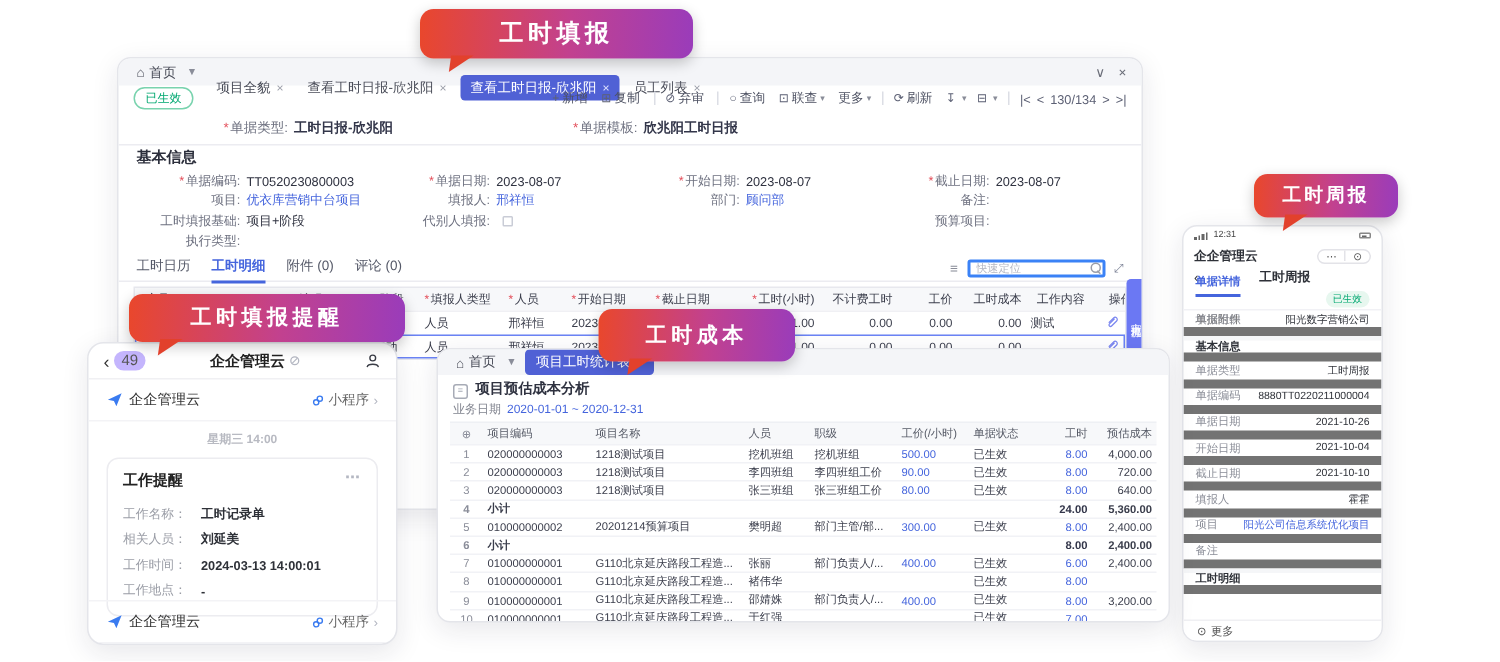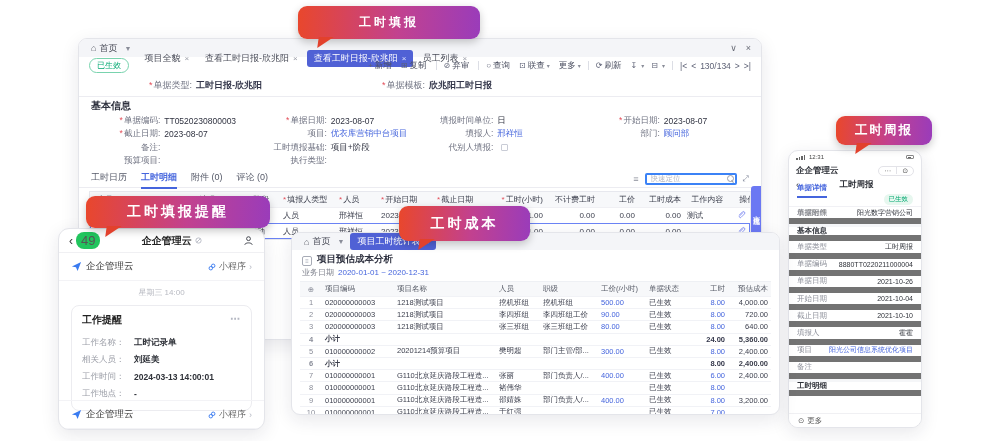--- a/index.html
+++ b/index.html
@@ -5,21 +5,21 @@
   * { margin:0; padding:0; box-sizing:border-box; }
   body { font-family:"Liberation Sans","DejaVu Sans",sans-serif; background:#fff; }
   .stage { position:relative; width:1000px; height:441px; background:#fff; overflow:hidden; }
 
   
   .banner { position:absolute; z-index:30; display:flex; align-items:center; justify-content:center;
     background:linear-gradient(92deg,#e9472c 0%,#c2418f 55%,#9a3cba 100%);
     color:#fff; font-weight:bold; border-radius:9px; box-shadow:0 3px 9px rgba(0,0,0,.22); letter-spacing:3px; }
   .banner::after { content:""; position:absolute; left:20px; bottom:-9px; width:0; height:0;
     border-top:11px solid #e2412c; border-right:15px solid transparent; transform:skewX(-8deg); }
-  #banner-timesheet { left:298px; top:6px;  width:182px; height:33px; font-size:12px; }
+  #banner-timesheet { left:280px; top:6px;  width:182px; height:33px; font-size:16px; }
   #banner-reminder  { left:86px;  top:196px; width:184px; height:32px; font-size:14px; }
   #banner-cost      { left:399px; top:206px; width:131px; height:35px; font-size:14px; }
   #banner-weekly    { left:836px; top:116px; width:96px;  height:29px; font-size:12.5px; letter-spacing:2px; }
 
   
   .win { position:absolute; background:#fff; border:1px solid #e4e5ea; border-radius:9px;
          box-shadow:0 5px 18px rgba(30,34,60,.10); overflow:hidden; }
 
   
   #main-win { left:78px; top:38px; width:684px; height:302px; z-index:1; }
@@ -82,28 +82,28 @@
   .num { text-align:right; }
   .clip svg { width:9px; height:9px; }
 
   .side-tab { position:absolute; right:-1px; top:147px; width:11px; height:50px; background:#6b78f3; border-radius:3px 0 0 3px;
     color:#fff; font-size:7px; writing-mode:vertical-rl; text-align:center; letter-spacing:1px; padding-top:2px; line-height:11px; }
 
   
   #reminder-card { left:58px; top:228px; width:207px; height:202px; z-index:10; border-radius:11px; }
   .rc-head { height:24px; display:flex; align-items:center; padding:0 10px; border-bottom:1px solid #f0f0f3; }
   .rc-back { color:#333; font-size:12px; }
-  .rc-count { background:#22c55e; color:#555; font-size:13px; border-radius:8px; padding:1px 5px; margin-left:3px; }
+  .rc-count { background:#c4b5fd; color:#555; font-size:10px; border-radius:8px; padding:1px 5px; margin-left:3px; }
   .rc-title { flex:1; text-align:center; font-size:10px; font-weight:bold; color:#222; display:flex; justify-content:center; align-items:center; gap:3px; }
   .mute-ic svg, .person-ic svg { display:block; }
   .app-row { display:flex; align-items:center; padding:7px 12px; border-bottom:1px solid #f3f3f6; }
   .app-left { display:flex; align-items:center; gap:4px; font-size:9.5px; color:#333; }
   .app-right { margin-left:auto; display:flex; align-items:center; gap:3px; font-size:9px; color:#666; }
   .app-right .chev { color:#b4b7c2; }
-  .rc-time { text-align:center; color:#b8bac2; font-size:8px; padding:6px 0 7px; }
+  .rc-time { text-align:center; color:#b8bac2; font-size:8px; padding:6px 0 7px;font-weight:bold; }
   .rc-card { margin:0 12px; border:1px solid #ececf0; border-radius:8px; padding:7px 10px 8px; }
   .rc-card-title { display:flex; font-size:10px; font-weight:bold; color:#222; margin-bottom:7px; }
   .rc-dots { margin-left:auto; color:#b4b7c2; letter-spacing:1px; }
   .rc-field { display:flex; font-size:8.5px; height:17px; align-items:center; }
   .rc-flabel { width:52px; color:#9a9da6; }
   .rc-fvalue { color:#2e3138; font-weight:bold; }
   .rc-foot { position:absolute; bottom:0; left:0; right:0; border-top:1px solid #f3f3f6; }
 
   
   #cost-win { left:291px; top:232px; width:489px; height:183px; z-index:8; }
@@ -299,25 +299,20 @@
           <span class="fvalue">TT0520230800003</span>
 
         </div>
 
         <div class="fcell">
           <span class="flabel"><i class="req on">*</i><span>单据日期:</span></span>
           <span class="fvalue">2023-08-07</span>
 
         </div>
 
-        <div class="fcell">
-          <span class="flabel"><i class="req">*</i><span>填报时间单位:</span></span>
-          <span class="fvalue">日</span>
-
-        </div>
 
         <div class="fcell">
           <span class="flabel"><i class="req on">*</i><span>开始日期:</span></span>
           <span class="fvalue">2023-08-07</span>
 
         </div>
 
         <div class="fcell">
           <span class="flabel"><i class="req on">*</i><span>截止日期:</span></span>
           <span class="fvalue">2023-08-07</span>

